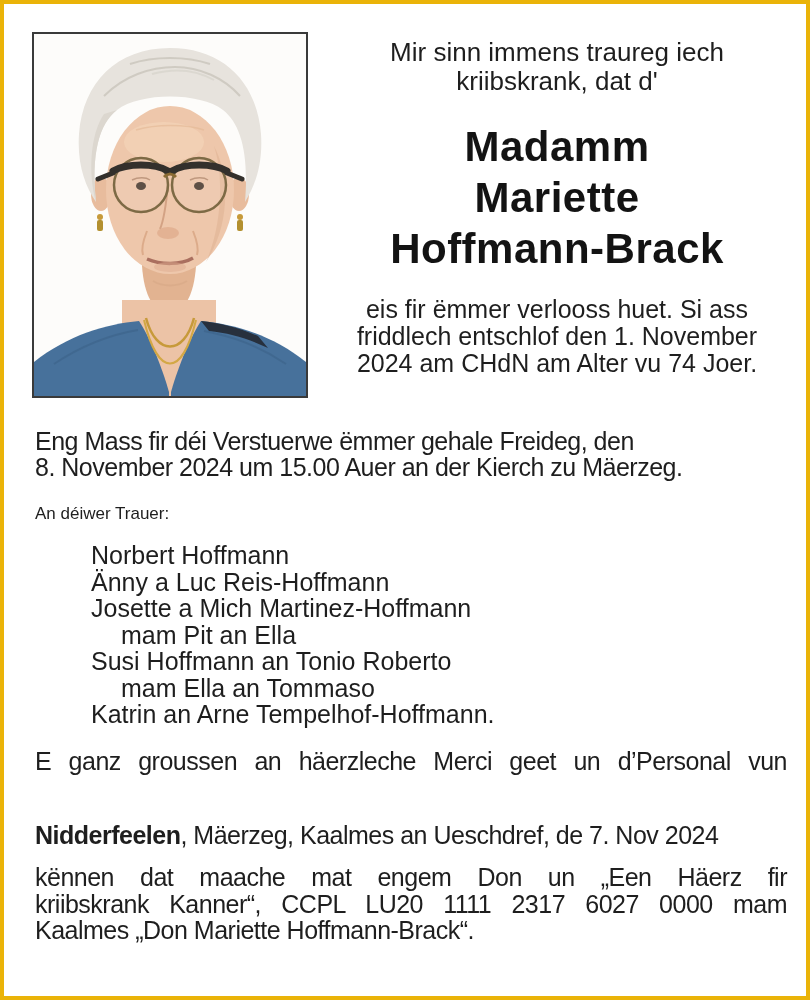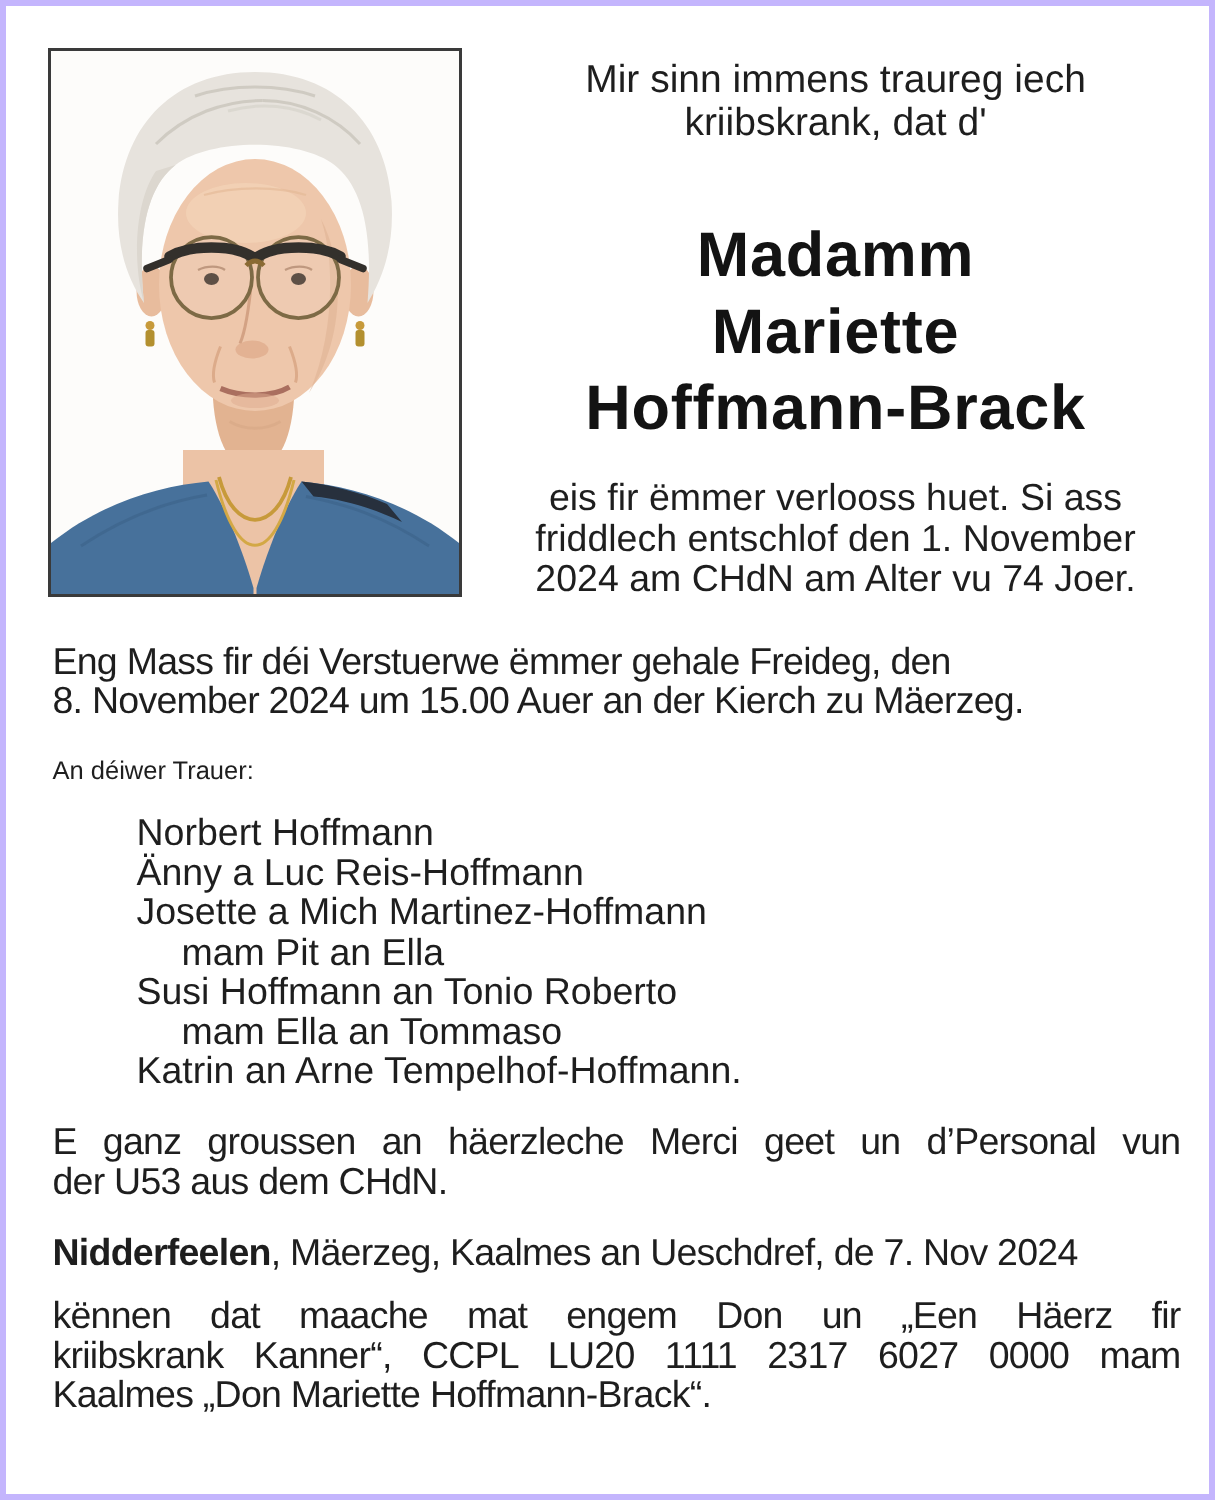--- a/index.html
+++ b/index.html
@@ -1,31 +1,31 @@
 <!DOCTYPE html>
 <html><head>
 <meta charset="utf-8">
 <style>
   html,body { margin:0; padding:0; background:#ffffff; }
   .page {
     position:relative; width:810px; height:1000px; box-sizing:border-box;
-    background:#ffffff; border:4px solid #c4b5fd; overflow:hidden;
+    background:#ffffff; border:4px solid #eab308; overflow:hidden;
     font-family:"Liberation Sans","DejaVu Sans",sans-serif; color:#1e1e1e;
   }
   
   .photo-frame {
     position:absolute; left:28px; top:28px; width:276px; height:366px;
     box-sizing:border-box; border:2px solid #3a3a3a; background:#fdfcfa;
   }
   .photo-frame svg { display:block; }
 
   
   .announce { position:absolute; left:320px; top:34px; width:466px; text-align:center; }
   .intro-line { font-size:26px; line-height:29px; white-space:nowrap; }
-  .name-block { margin-top:48px; }
+  .name-block { margin-top:25px; }
   .name-line { font-size:42px; line-height:51px; font-weight:bold; color:#131313; white-space:nowrap; letter-spacing:0.5px; }
   .death-block { margin-top:22px; }
   .death-line { font-size:25px; line-height:27px; white-space:nowrap; }
 
   
   .section { position:absolute; left:31px; width:752px; }
   .cond { letter-spacing:-0.5px; }
   .service { top:424px; }
   .service-line { font-size:25px; line-height:26px; white-space:nowrap; }
   .trauer { top:500px; font-size:17px; }
@@ -131,21 +131,20 @@
     <div class="mourner">Änny a Luc Reis-Hoffmann</div>
     <div class="mourner">Josette a Mich Martinez-Hoffmann</div>
     <div class="mourner indent2">mam Pit an Ella</div>
     <div class="mourner">Susi Hoffmann an Tonio Roberto</div>
     <div class="mourner indent2">mam Ella an Tommaso</div>
     <div class="mourner">Katrin an Arne Tempelhof-Hoffmann.</div>
   </div>
 
   <div class="section thanks cond">
     <div class="jline">E ganz groussen an häerzleche Merci geet un d’Personal vun</div>
-    <div class="lline">der U53 aus dem CHdN.</div>
   </div>
 
   <div class="section dateline cond">
     <span class="bold">Nidderfeelen</span><span>, Mäerzeg, Kaalmes an Ueschdref, de 7. Nov 2024</span>
   </div>
 
   <div class="section donation cond">
     <div class="jline">kënnen dat maache mat engem Don un „Een Häerz fir</div>
     <div class="jline">kriibskrank Kanner“, CCPL LU20 1111 2317 6027 0000 mam</div>
     <div class="lline">Kaalmes „Don Mariette Hoffmann-Brack“.</div>

